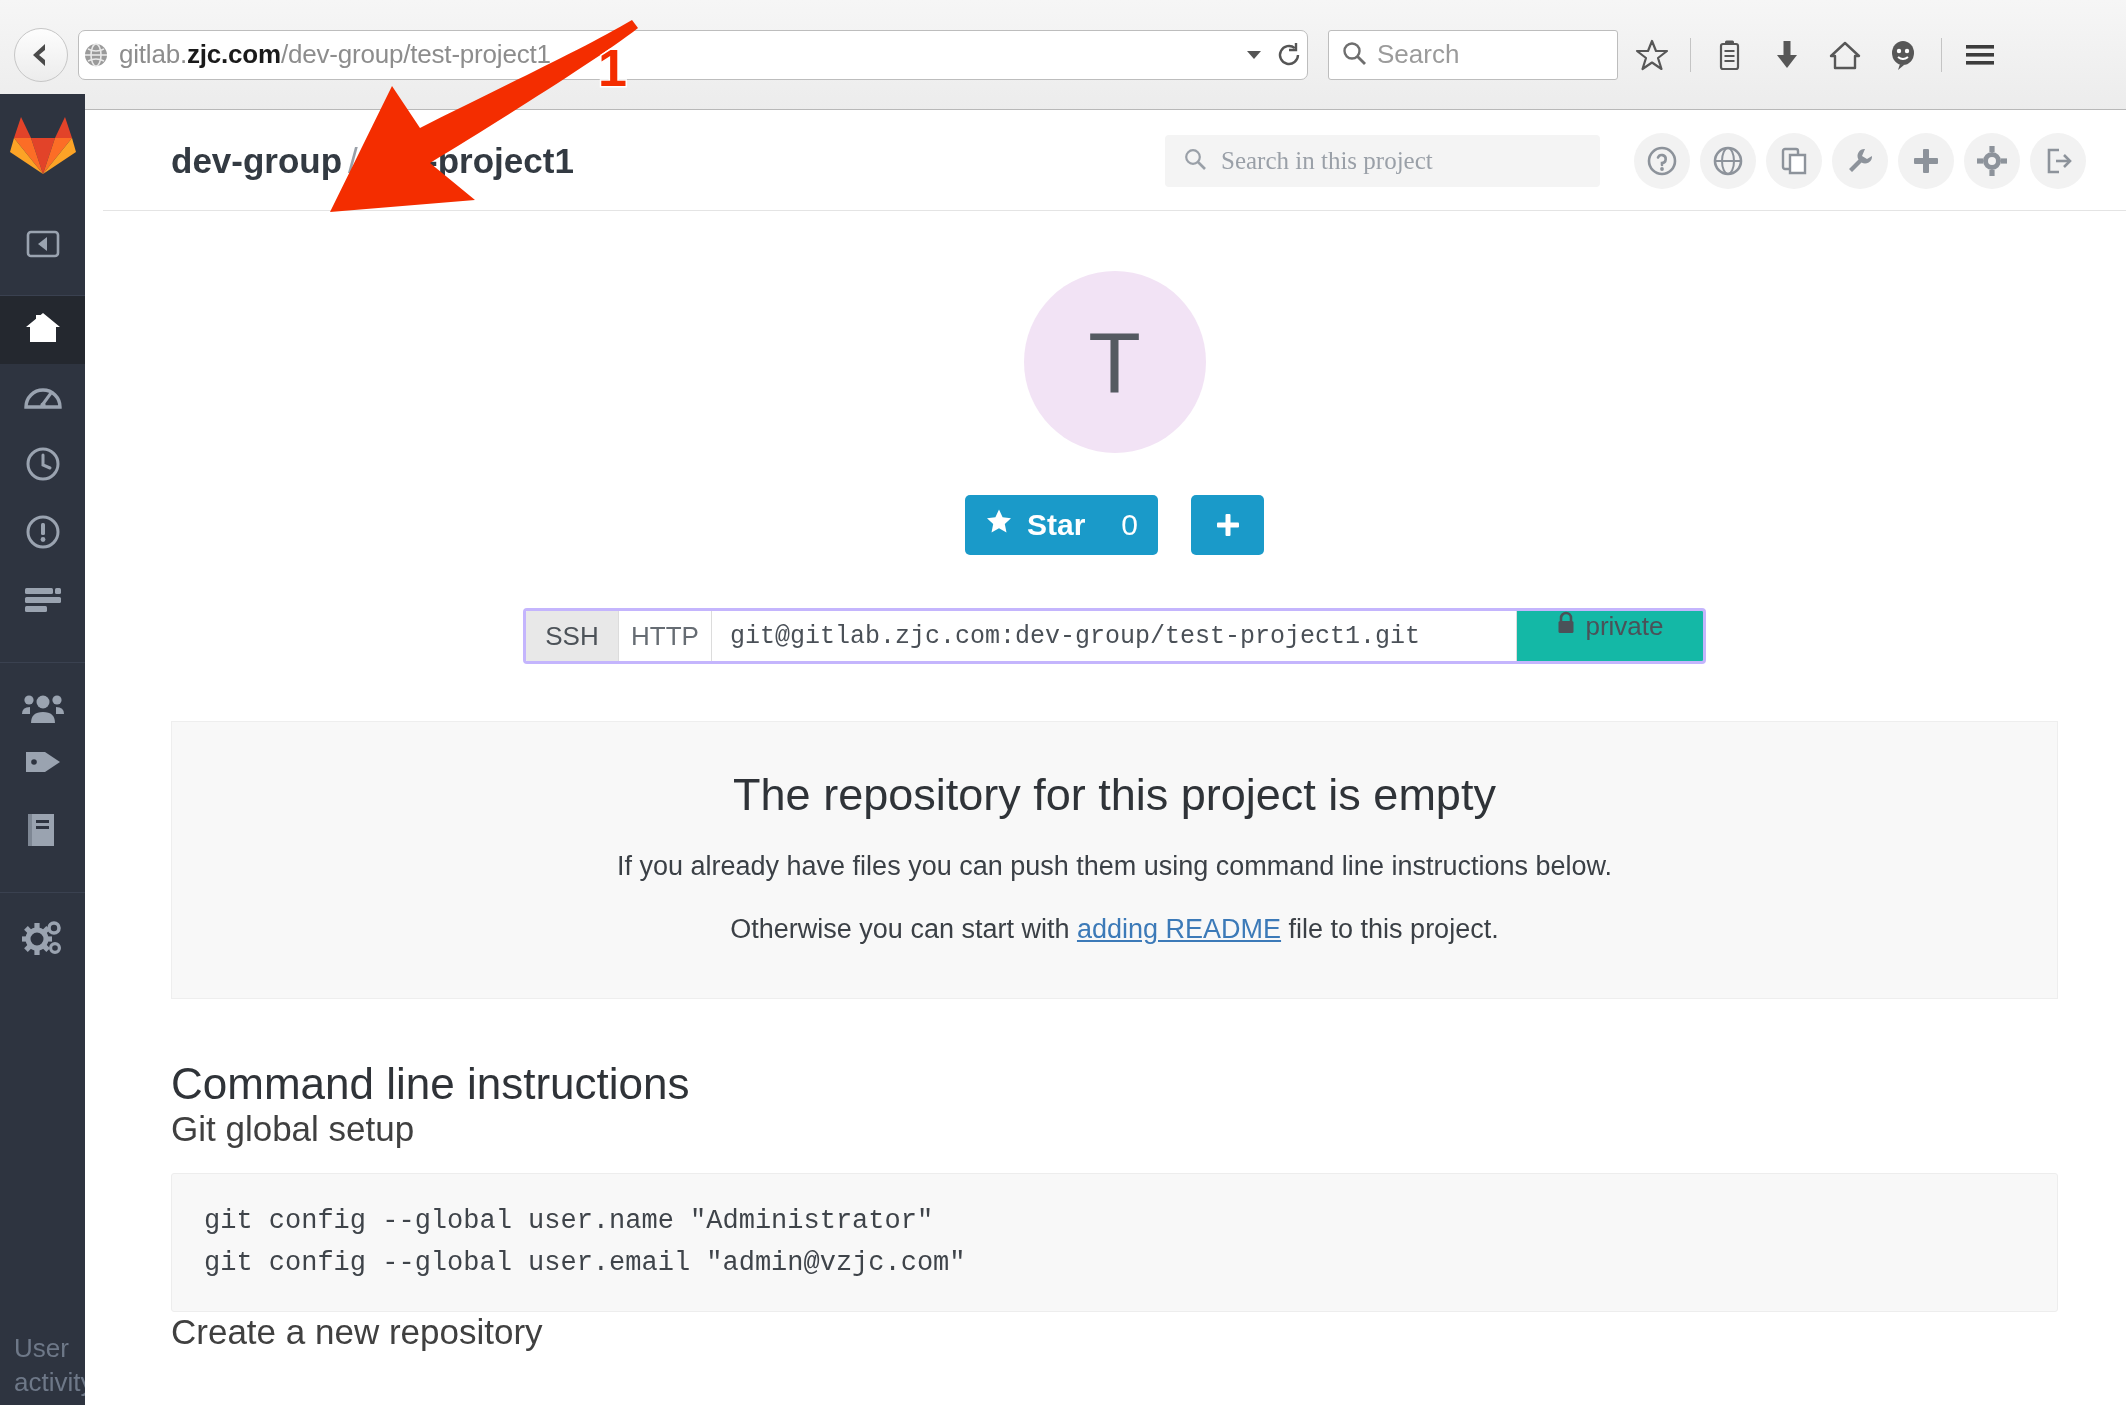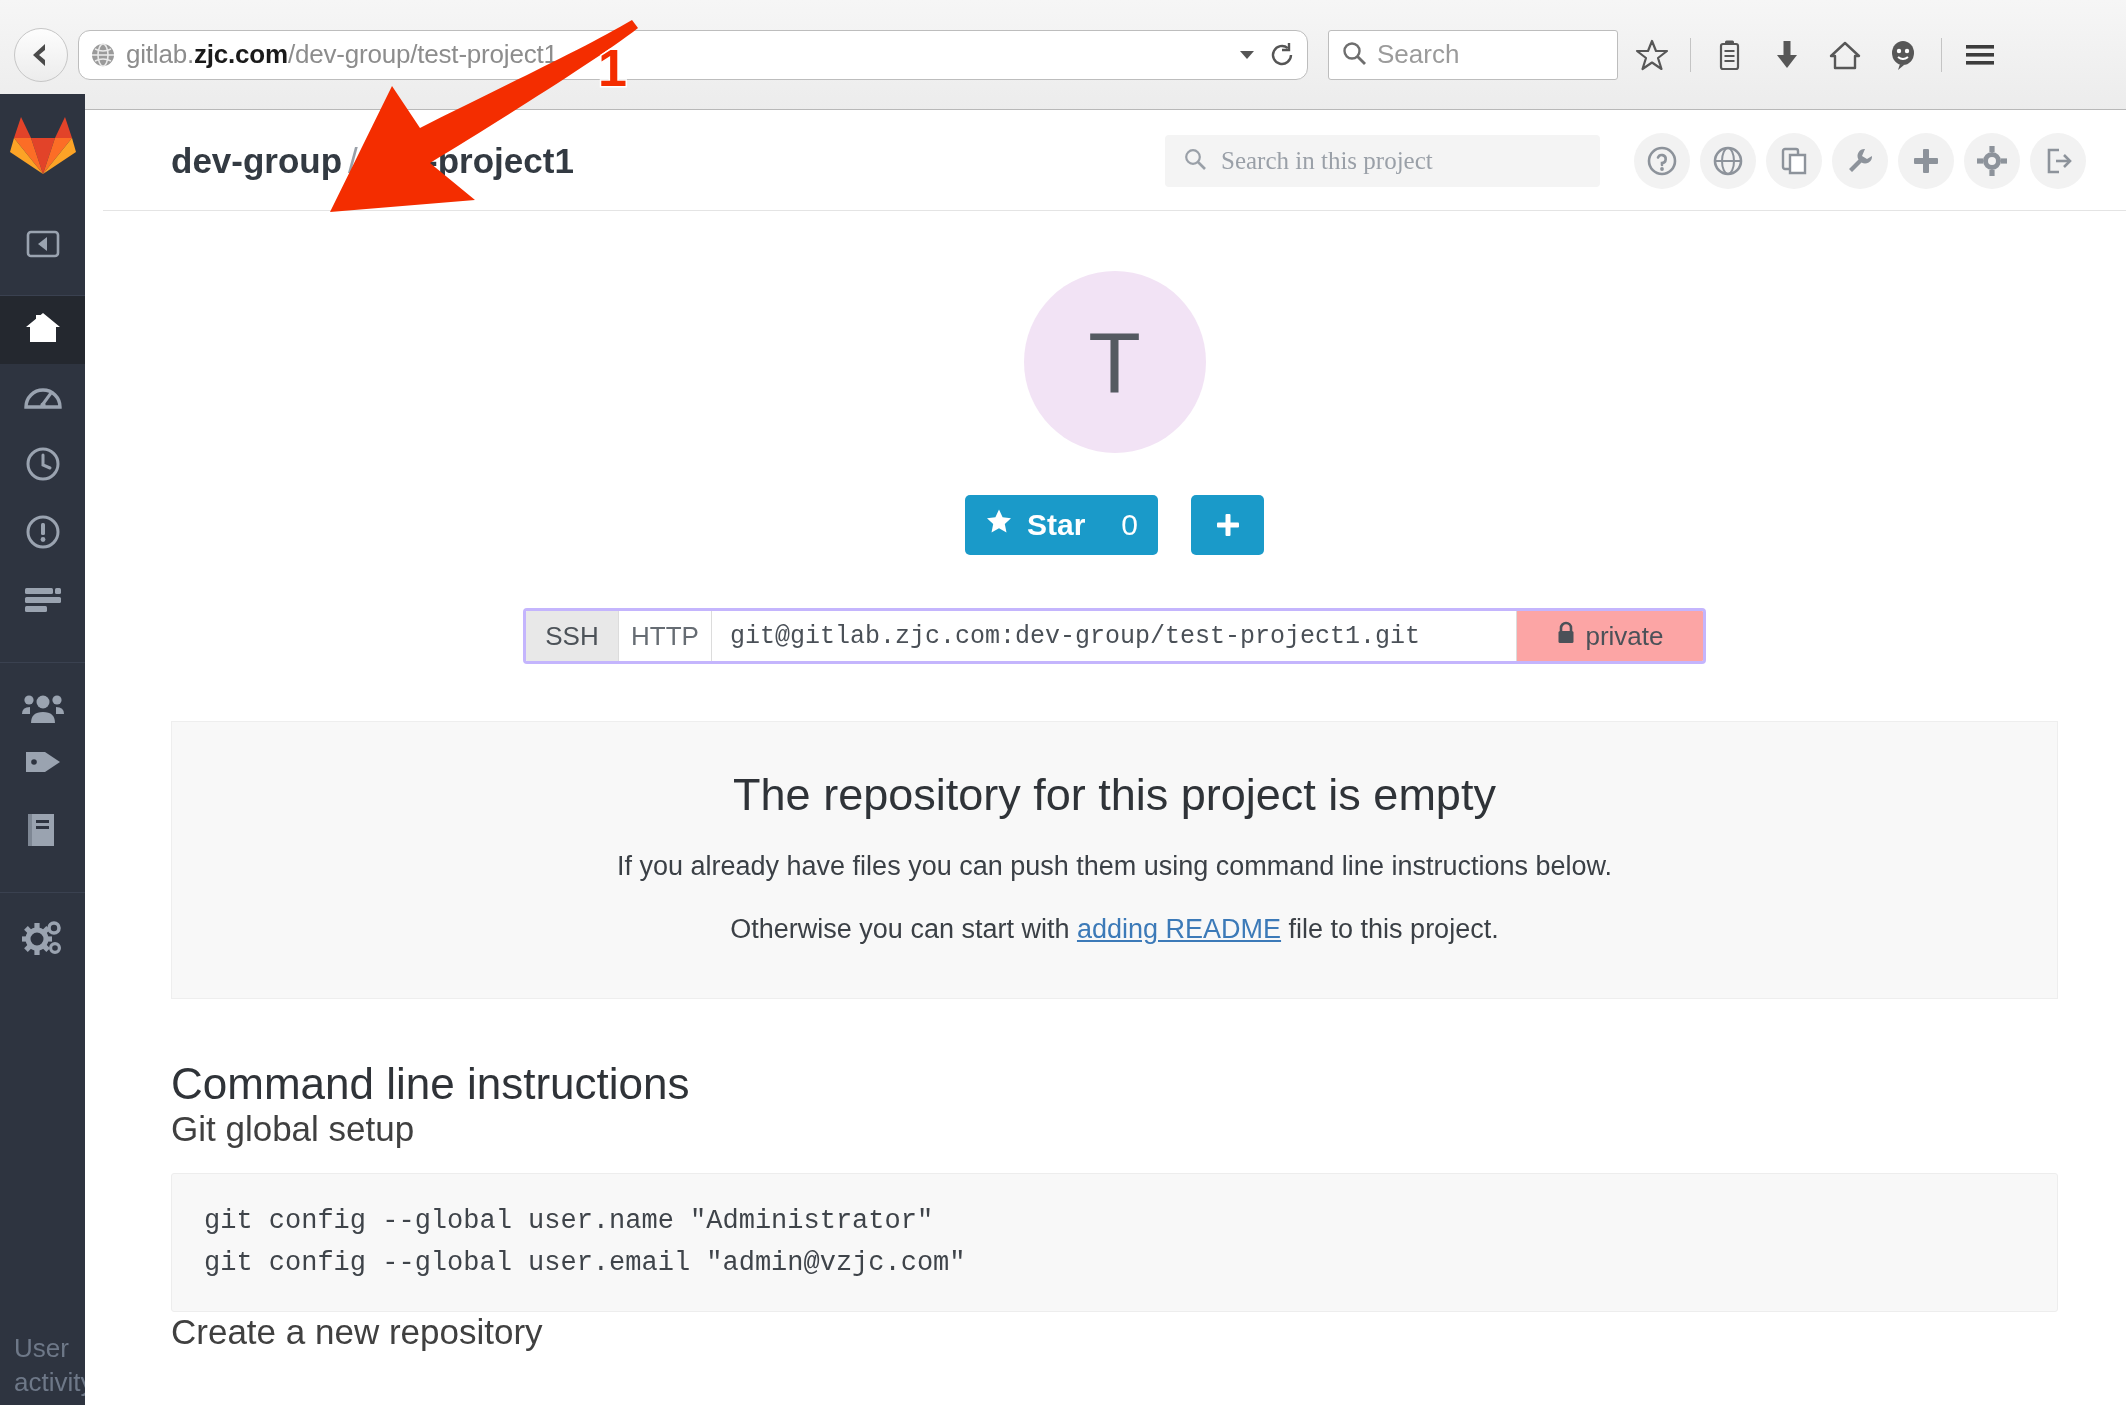--- a/index.html
+++ b/index.html
@@ -29,23 +29,23 @@
     margin-right: 10px;
     cursor: pointer;
   }
   .nav-back svg { display: block; }
 
   .urlbar {
     flex: 0 0 1230px;
     height: 50px;
     background: #fff;
     border: 1px solid #bdbdbd;
-    border-radius: 12px;
+    border-radius: 7px;
     display: flex; align-items: center;
-    padding: 0 11px;
+    padding: 0 4px;
     position: relative;
   }
   .urlbar .globe-icon { flex: 0 0 26px; margin-right: 10px; display:flex; align-items:center;}
   .url-text {
     font-size: 26px; color: #8d8d8d; letter-spacing: -0.2px;
     white-space: nowrap; overflow: hidden;
     flex: 1 1 auto;
   }
   .url-text b { color: #1a1a1a; font-weight: 700; }
   .url-right { display: flex; align-items: center; gap: 14px; flex: 0 0 auto; padding-left: 8px;}
@@ -195,23 +195,23 @@
     width: 805px;
     display: flex; align-items: center;
     padding: 0 18px;
     font-family: "Liberation Mono", monospace;
     font-size: 25px; color: #4a5057;
     border-right: 1px solid #dcdcdc;
     background: #fff;
   }
   .clone-vis {
     width: 186px;
-    display: flex; align-items: center; justify-content: center; gap: 9px;
+    display: flex; align-items: flex-start; justify-content: center; gap: 9px;
     font-size: 26px; color: #4b5158;
-    background: #fca5a5;
+    background: #14b8a6;
     cursor: pointer;
   }
 
   
   .empty-panel {
     margin: 57px 68px 0 68px;
     background: #f8f8f8;
     border: 1px solid #eeeeee;
     padding: 45px 20px 48px 20px;
     text-align: center;

